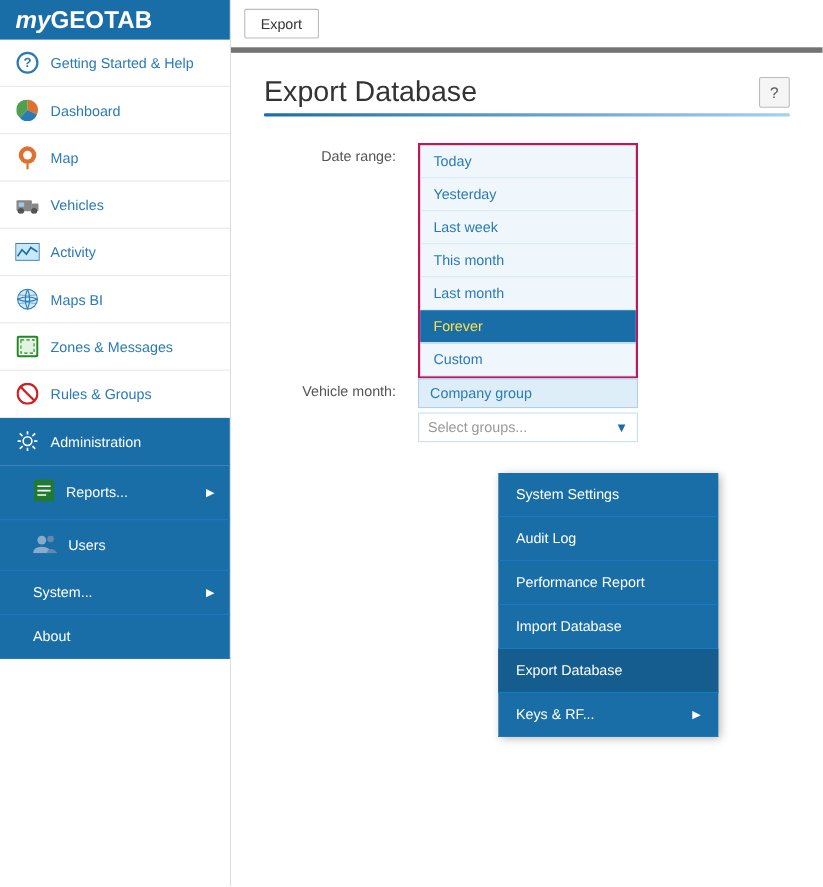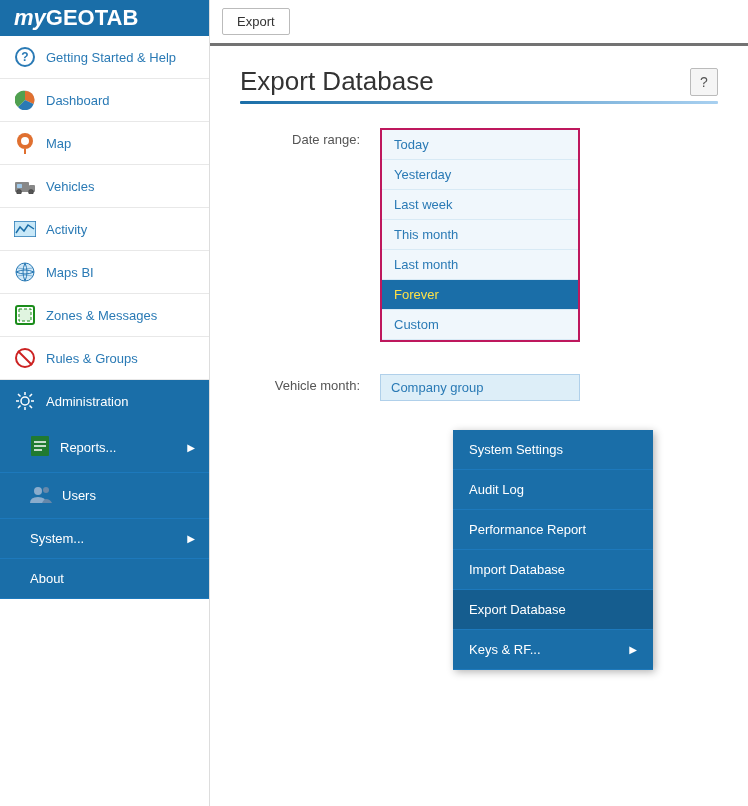--- a/index.html
+++ b/index.html
@@ -83,21 +83,21 @@
     #main {
       flex: 1;
       display: flex;
       flex-direction: column;
       overflow: hidden;
       position: relative;
     }
 
     #toolbar {
       padding: 8px 12px;
-      border-bottom: 3px solid #737373;
+      border-bottom: 5px solid #737373;
       background: #fff;
     }
 
     .export-btn {
       padding: 5px 14px;
       background: #fff;
       border: 1px solid #bbb;
       color: #333;
       font-size: 13px;
       cursor: pointer;
@@ -140,21 +140,21 @@
     .page-divider {
       height: 3px;
       background: linear-gradient(to right, #1a6ea8, #a8d0f0);
       margin-bottom: 24px;
       border-radius: 1px;
     }
 
     .form-row {
       display: flex;
       align-items: flex-start;
-      margin-bottom: 32px;
+      margin-bottom: 0;
     }
 
     .form-label {
       color: #555;
       font-size: 13px;
       width: 140px;
       padding-top: 4px;
       text-align: right;
       padding-right: 20px;
     }
@@ -422,20 +422,24 @@
         <div class="date-item">Custom</div>
       </div>
     </div>
 
     <div class="form-row">
       <div class="form-label">Vehicle month:</div>
       <div class="vehicle-groups-col">
         <div class="company-group-tag">
           <span>Company group</span>
         </div>
+        <div class="select-groups-dropdown">
+          <span>Select groups...</span>
+          <span class="arrow">▼</span>
+        </div>
       </div>
     </div>
 
   </div>
 
   <div id="system-submenu">
     <div class="sys-sub-item">
       <span>System Settings</span>
     </div>
     <div class="sys-sub-item">

